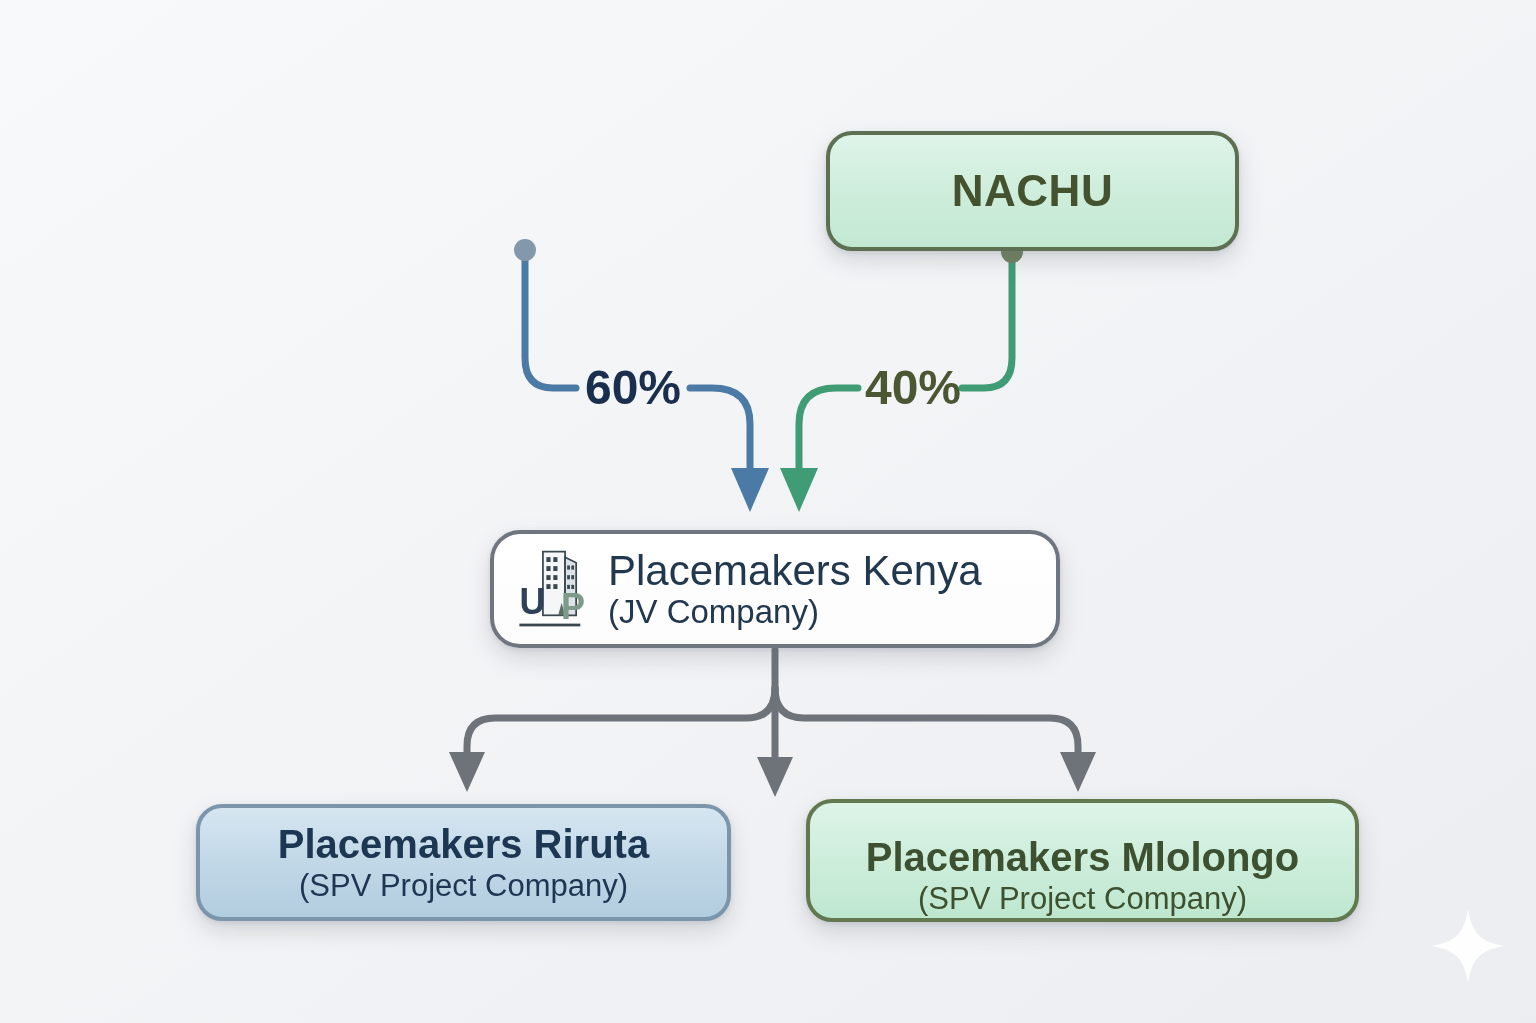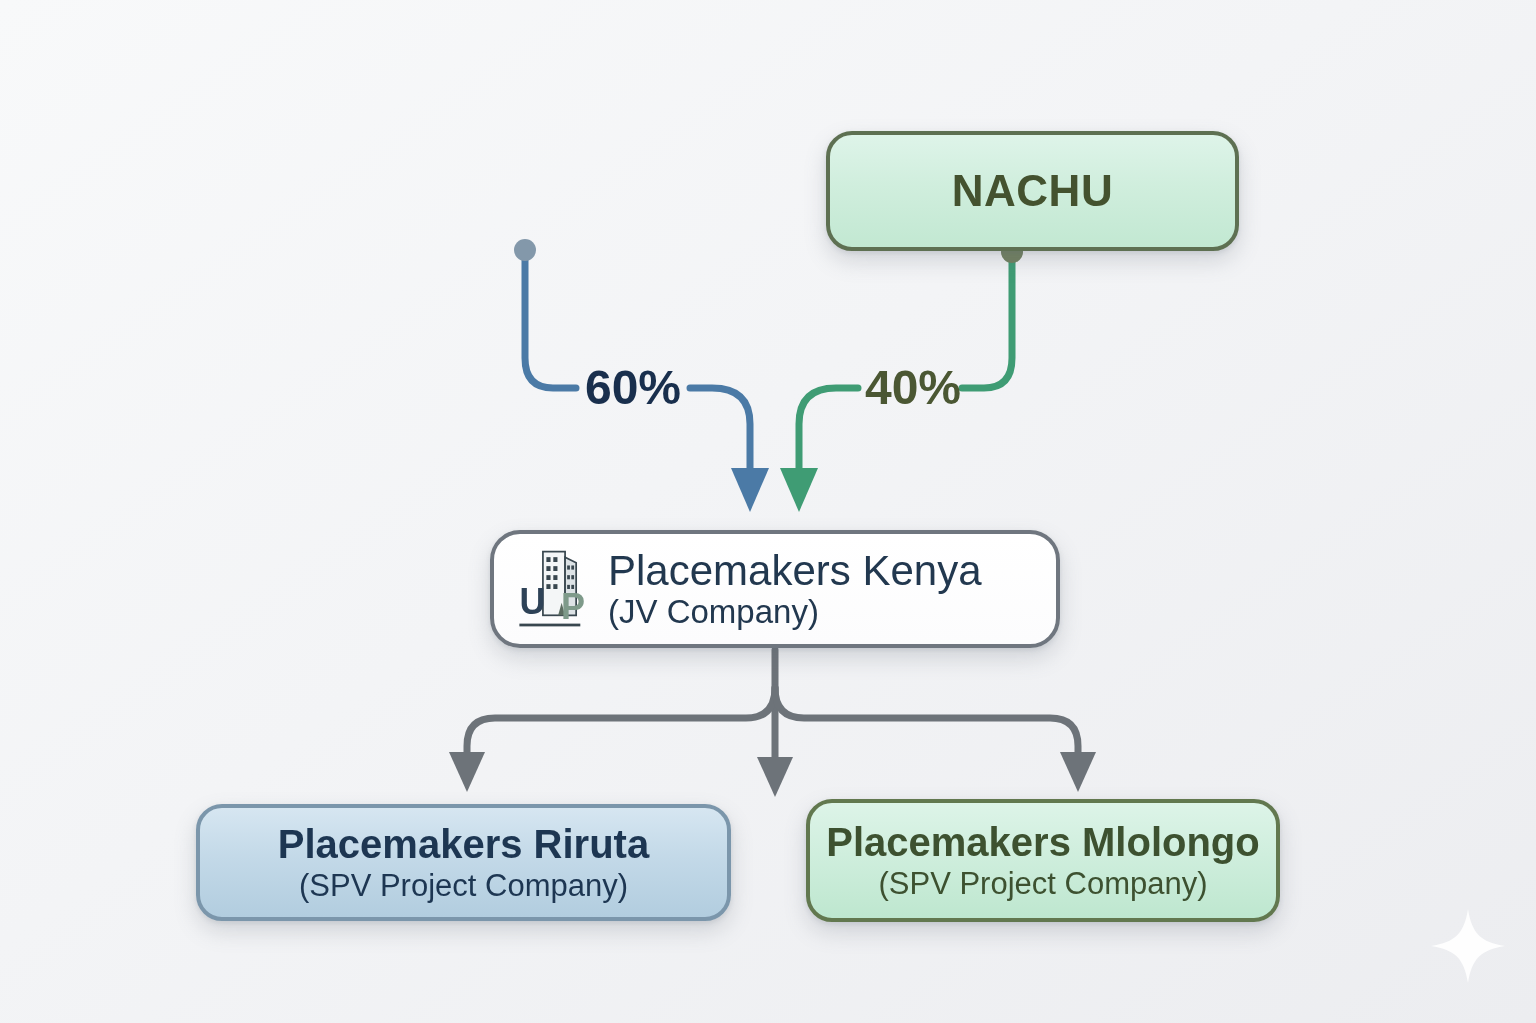--- a/index.html
+++ b/index.html
@@ -149,21 +149,21 @@
     </div>
   </div>
 
   <div class="node node-blue2" style="left:196px;top:804px;width:535px;height:117px;">
     <div class="spv-text t-navy">
       <span class="spv-title">Placemakers Riruta</span>
       <span class="spv-sub">(SPV Project Company)</span>
     </div>
   </div>
 
-  <div class="node node-green2" style="left:806px;top:799px;width:474px;height:123px;">
+  <div class="node node-green2" style="left:806px;top:799px;width:553px;height:123px;align-items:flex-end;">
     <div class="spv-text t-olive" style="color:#3d5130;">
       <span class="spv-title">Placemakers Mlolongo</span>
       <span class="spv-sub">(SPV Project Company)</span>
     </div>
   </div>
 
   <svg class="sparkle" viewBox="0 0 80 80">
     <path d="M40 2 C44 27 53 36 78 40 C53 44 44 53 40 78 C36 53 27 44 2 40 C27 36 36 27 40 2 Z" fill="#ffffff" opacity="0.92"></path>
   </svg>
 

